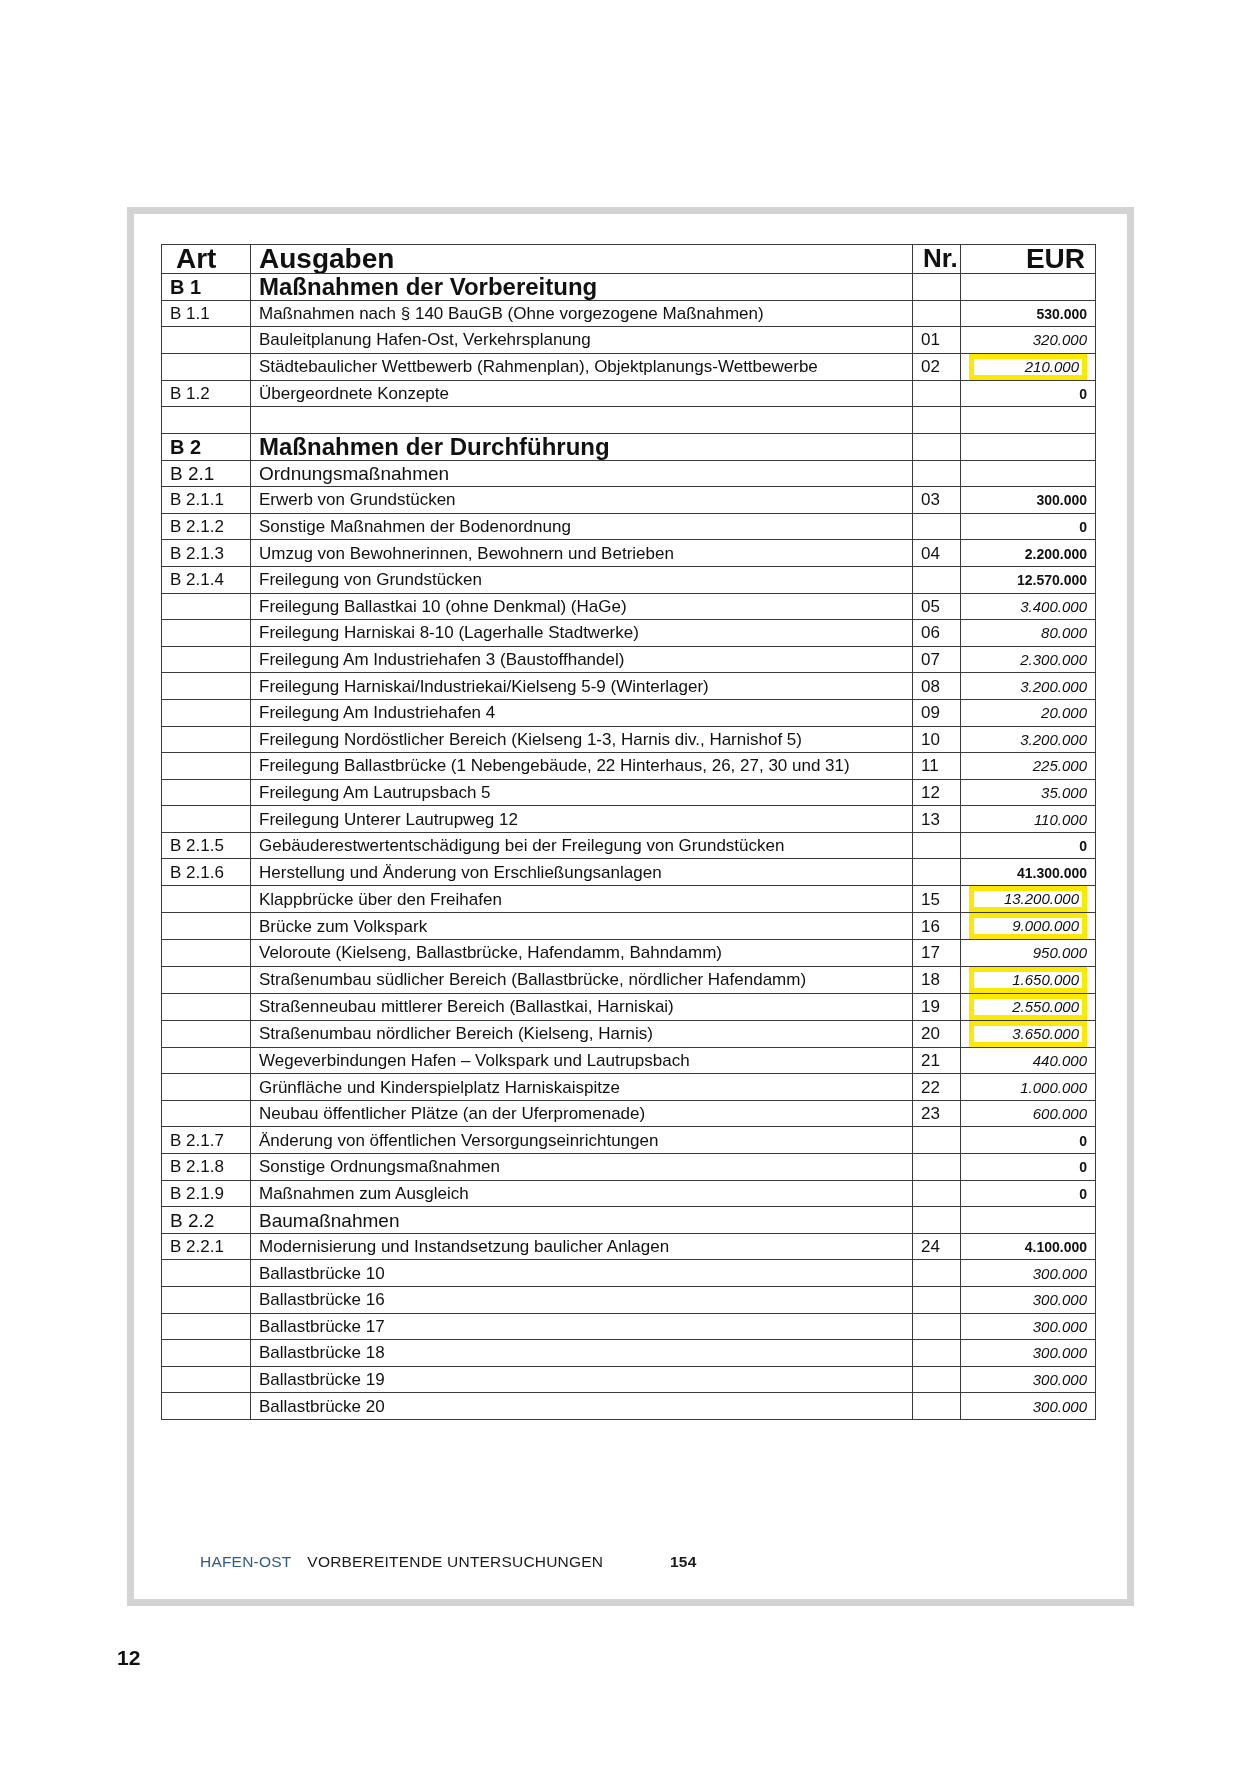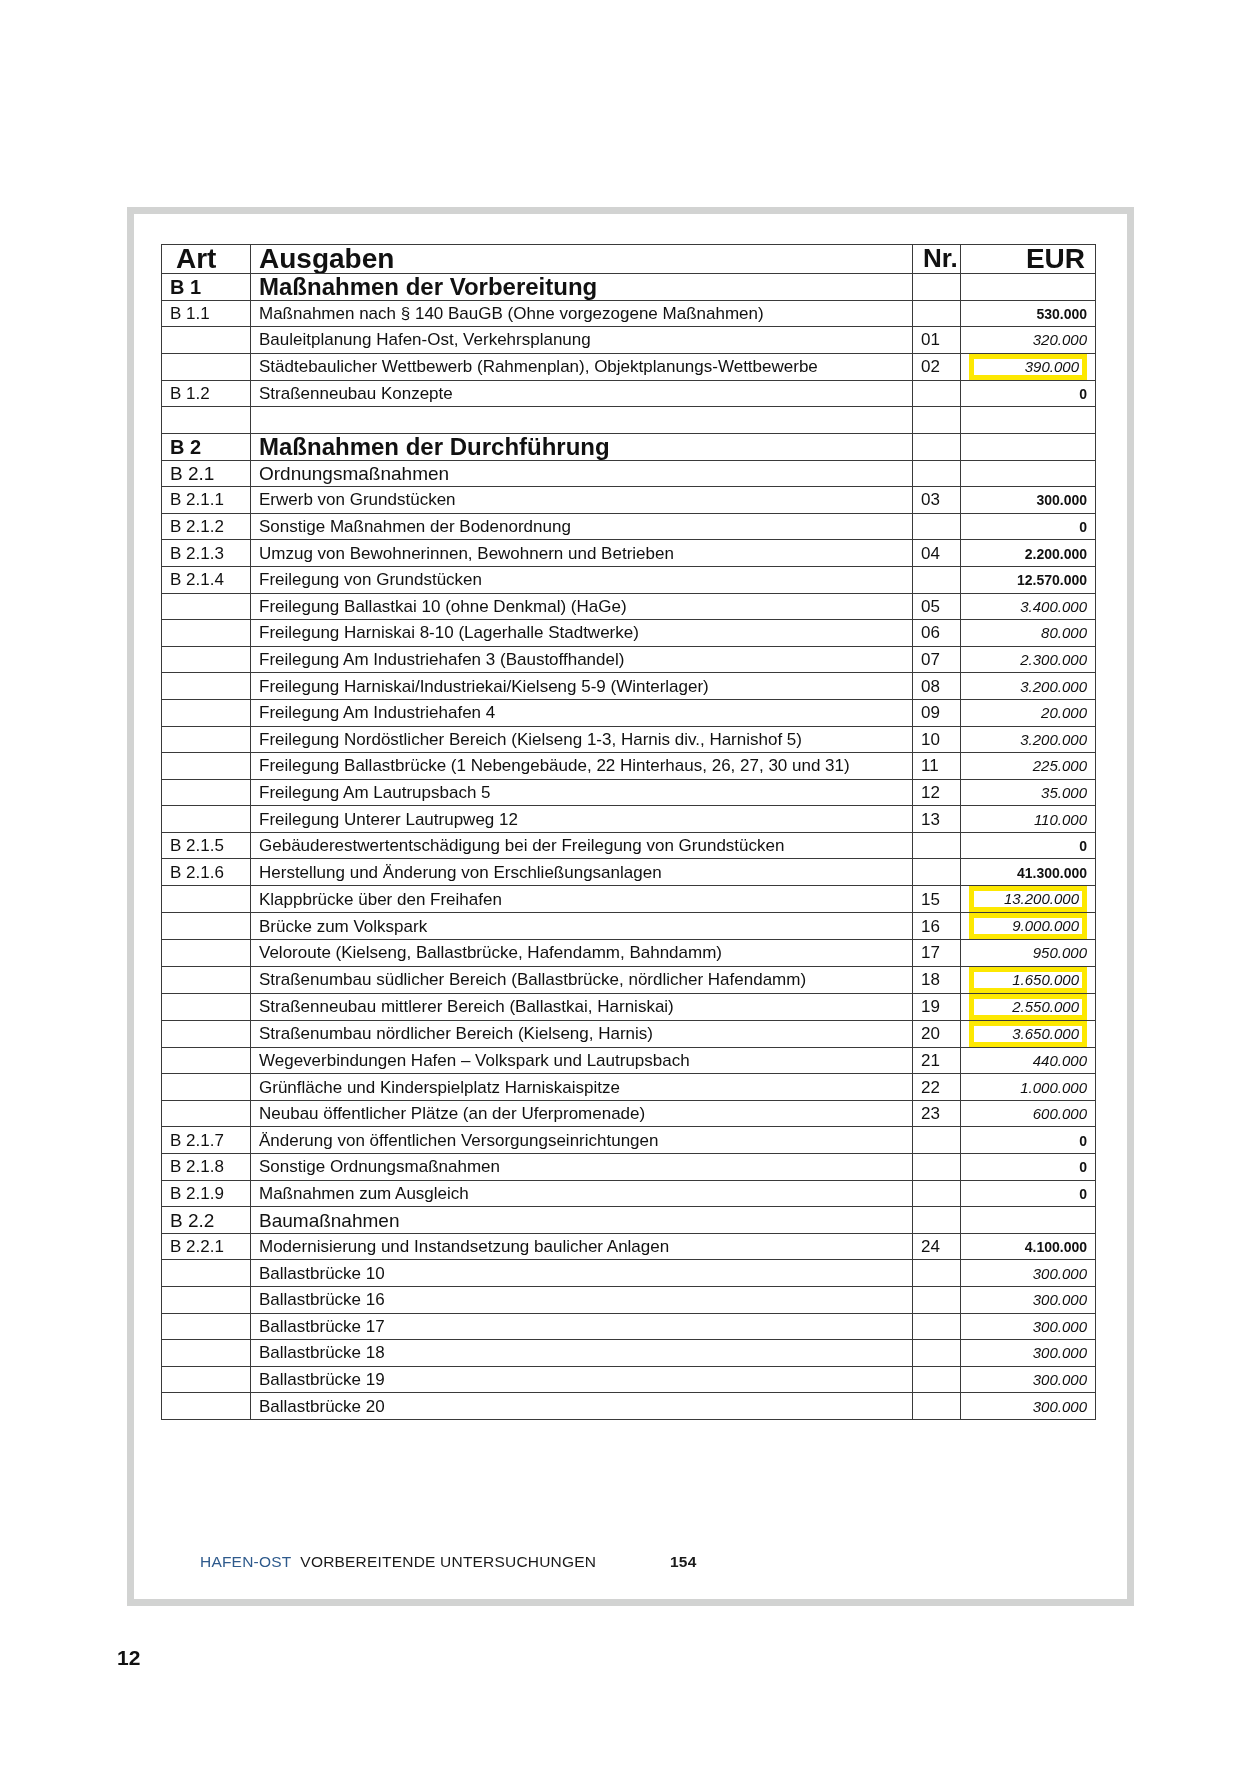--- a/index.html
+++ b/index.html
@@ -28,21 +28,21 @@
   tr.section td.desc { font-weight: bold; font-size: 24px; }
   tr.subsection td { font-size: 19px; }
   .eur-total { font-weight: bold; font-size: 14px; }
   .eur-item { font-style: italic; font-size: 15px; }
   td.hl { padding: 0; }
   td.hl .hl-box { border: 5px solid #fde801; height: 16px; line-height: 16px;
                   text-align: right; padding-right: 3px; font-style: italic; font-size: 15px;
                   margin: 0 0 0 0; }
   .footer { position: absolute; top: 1553px; left: 200px; font-size: 15.5px; letter-spacing: 0.2px; }
   .footer .brand { color: #2e5a8c; }
-  .footer .title { color: #1a1a1a; margin-left: 9px; }
+  .footer .title { color: #1a1a1a; margin-left: 16px; }
   .footer .pagenum { position: absolute; left: 470px; top: 0; font-weight: bold; color: #1a1a1a; }
   .page-number { position: absolute; left: 117px; top: 1646px; font-weight: bold; font-size: 21px; }
 </style>
 </head>
 <body>
 
 <div class="frame"></div>
 
 <table class="budget">
   <colgroup>
@@ -74,26 +74,26 @@
         <td class="art"></td>
         <td class="desc">Bauleitplanung Hafen-Ost, Verkehrsplanung</td>
         <td class="nr">01</td>
         <td class="eur"><span class="eur-item">320.000</span></td>
       </tr>
       <tr class="item">
         <td class="art"></td>
         <td class="desc">Städtebaulicher Wettbewerb (Rahmenplan), Objektplanungs-Wettbewerbe</td>
         <td class="nr">02</td>
         <td class="eur hl">
-          <div class="hl-box">390.000</div>
+          <div class="hl-box">210.000</div>
         </td>
       </tr>
       <tr class="group">
         <td class="art">B 1.2</td>
-        <td class="desc">Straßenneubau Konzepte</td>
+        <td class="desc">Übergeordnete Konzepte</td>
         <td class="nr"></td>
         <td class="eur"><span class="eur-total">0</span></td>
       </tr>
       <tr class="empty">
         <td class="art"></td>
         <td class="desc"></td>
         <td class="nr"></td>
         <td class="eur"><span class="eur-item"></span></td>
       </tr>
       <tr class="section">

